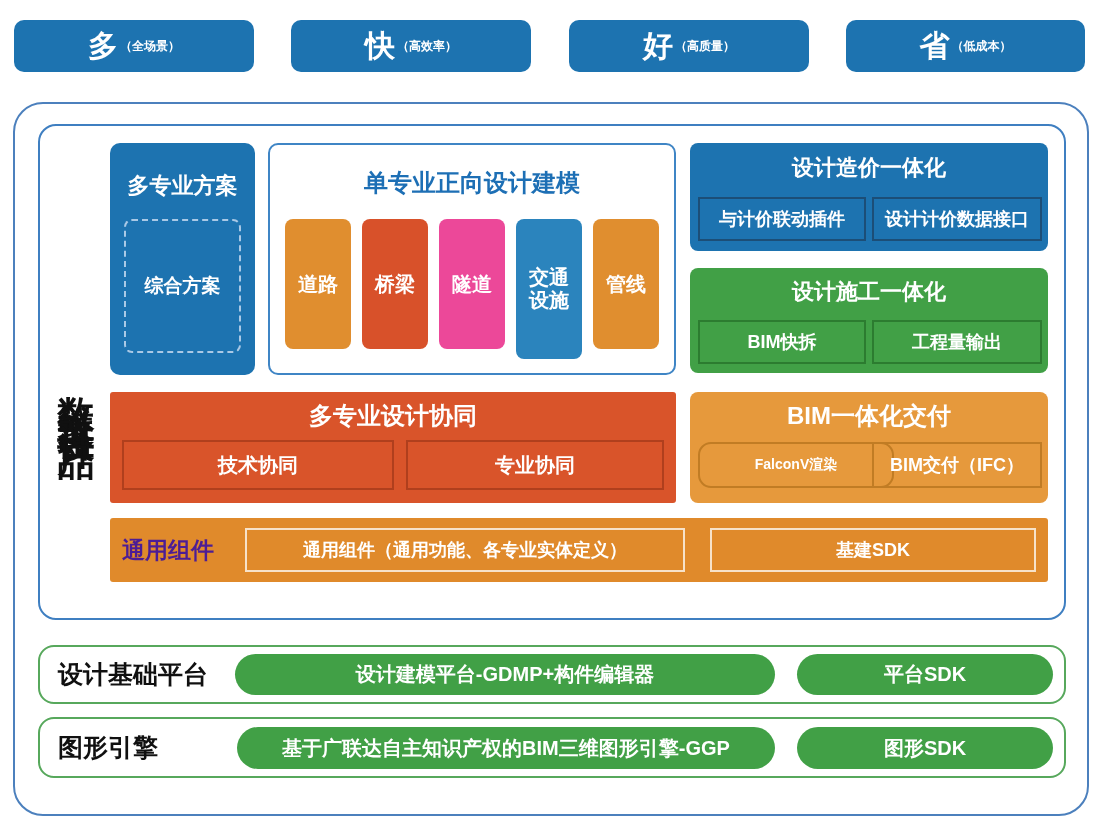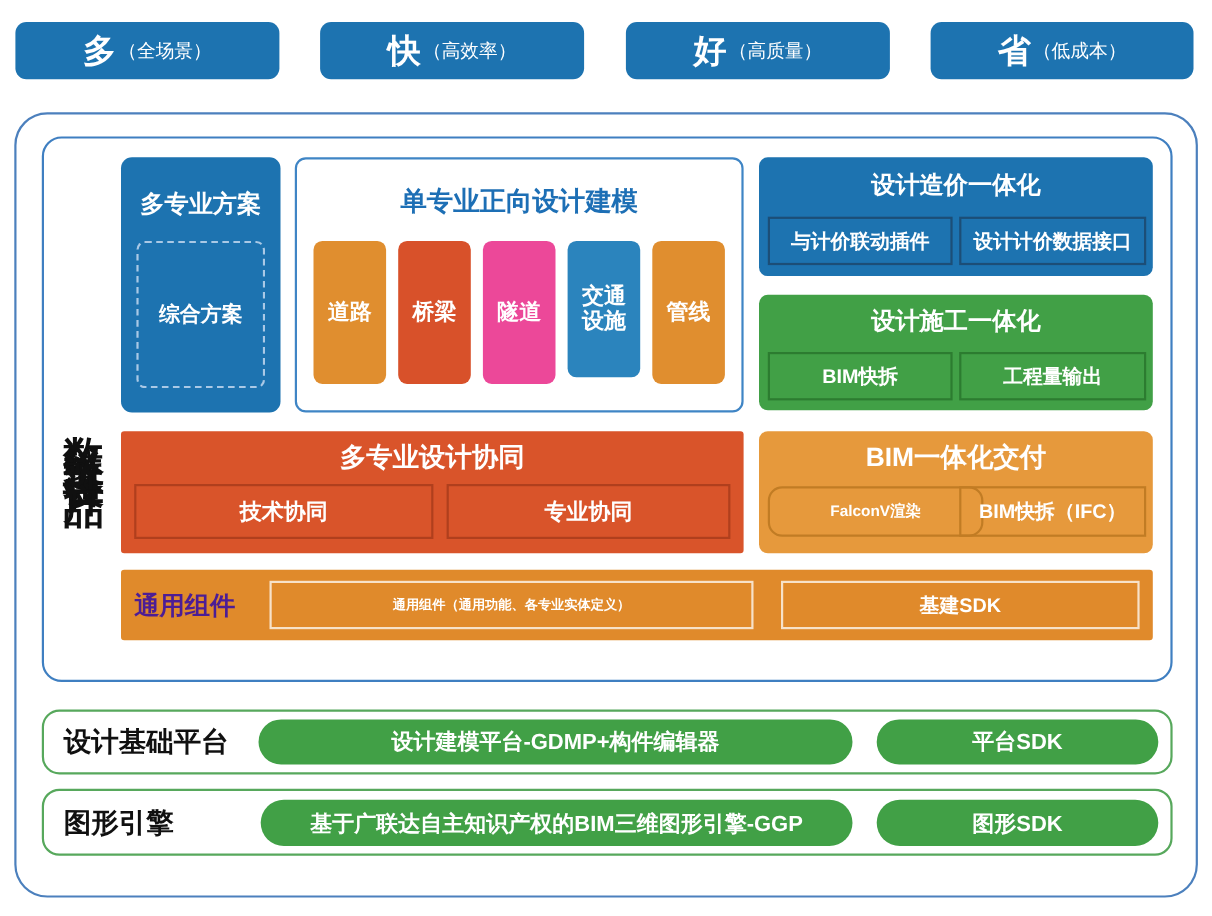--- a/index.html
+++ b/index.html
@@ -3,21 +3,21 @@
 <meta charset="utf-8">
 <style>
   html,body{margin:0;padding:0;background:#ffffff;}
   body{font-family:"Liberation Sans","DejaVu Sans",sans-serif;}
   .canvas{position:relative;width:1102px;height:833px;background:#ffffff;overflow:hidden;}
   .abs{position:absolute;box-sizing:border-box;}
 
   
   .badge{background:#1d73b0;border-radius:10px;display:flex;align-items:center;justify-content:center;color:#fff;}
   .badge .big{font-size:30px;font-weight:bold;}
-  .badge .small{font-size:17px;font-weight:normal;margin-left:2px;}
+  .badge .small{font-size:12px;font-weight:bold;margin-left:2px;}
 
   
   .outer-frame{border:2px solid #4c80bd;border-radius:30px;background:#fff;}
   .product-panel{border:2px solid #3f7fc1;border-radius:18px;background:#fff;}
   .green-row{border:2px solid #57a85c;border-radius:16px;background:#fff;}
 
   .side-label{writing-mode:vertical-rl;text-orientation:upright;font-size:37px;font-weight:bold;color:#101010;
     letter-spacing:7px;display:flex;align-items:center;justify-content:center;line-height:1;}
 
   .panel-title{position:absolute;left:0;right:0;text-align:center;color:#fff;font-weight:bold;}
@@ -83,21 +83,21 @@
   <div class="abs box-blue" style="left:110px;top:143px;width:145px;height:232px;border-radius:10px;">
     <div class="panel-title" style="top:28px;font-size:22px;">多专业方案</div>
     <div class="abs dashed-box" style="left:14px;top:76px;width:117px;height:134px;">综合方案</div>
   </div>
 
   <div class="abs white-box" style="left:268px;top:143px;width:408px;height:232px;">
     <div class="white-box-title">单专业正向设计建模</div>
     <div class="abs disc c-orange" style="left:15px;top:74px;width:66px;height:130px;">道路</div>
     <div class="abs disc c-red" style="left:92px;top:74px;width:66px;height:130px;">桥梁</div>
     <div class="abs disc c-green" style="left:169px;top:74px;width:66px;height:130px;">隧道</div>
-    <div class="abs disc c-blue" style="left:246px;top:74px;width:66px;height:124px;padding:0 10px;">交通设施</div>
+    <div class="abs disc c-blue" style="left:246px;top:74px;width:66px;height:140px;padding:0 10px;">交通设施</div>
     <div class="abs disc c-orange" style="left:323px;top:74px;width:66px;height:130px;">管线</div>
   </div>
 
   <div class="abs box-blue" style="left:690px;top:143px;width:358px;height:108px;border-radius:8px;">
     <div class="panel-title" style="top:10px;font-size:22px;">设计造价一体化</div>
     <div class="abs subcell sub-blue" style="left:8px;top:54px;width:168px;height:44px;font-size:18px;">与计价联动插件</div>
     <div class="abs subcell sub-blue" style="left:182px;top:54px;width:170px;height:44px;font-size:18px;">设计计价数据接口</div>
   </div>
 
   <div class="abs box-green" style="left:690px;top:268px;width:358px;height:105px;border-radius:8px;">
@@ -108,26 +108,26 @@
 
   <div class="abs box-red" style="left:110px;top:392px;width:566px;height:111px;border-radius:3px;">
     <div class="panel-title" style="top:8px;font-size:24px;">多专业设计协同</div>
     <div class="abs subcell sub-red" style="left:12px;top:48px;width:272px;height:50px;font-size:20px;">技术协同</div>
     <div class="abs subcell sub-red" style="left:296px;top:48px;width:258px;height:50px;font-size:20px;">专业协同</div>
   </div>
 
   <div class="abs box-bim" style="left:690px;top:392px;width:358px;height:111px;border-radius:8px;">
     <div class="panel-title" style="top:8px;font-size:24px;">BIM一体化交付</div>
     <div class="abs subcell sub-bim" style="left:8px;top:50px;width:196px;height:46px;font-size:14px;border-radius:13px;">FalconV渲染</div>
-    <div class="abs subcell sub-bim" style="left:182px;top:50px;width:170px;height:46px;font-size:18px;">BIM快拆（IFC）</div>
+    <div class="abs subcell sub-bim" style="left:182px;top:50px;width:170px;height:46px;font-size:18px;">BIM交付（IFC）</div>
   </div>
 
   <div class="abs box-orange" style="left:110px;top:518px;width:938px;height:64px;border-radius:3px;">
     <div class="abs row-label-white" style="left:12px;top:0;height:64px;">通用组件</div>
-    <div class="abs subcell sub-light" style="left:135px;top:10px;width:440px;height:44px;font-size:12px;">通用组件（通用功能、各专业实体定义）</div>
+    <div class="abs subcell sub-light" style="left:135px;top:10px;width:440px;height:44px;font-size:18px;">通用组件（通用功能、各专业实体定义）</div>
     <div class="abs subcell sub-light" style="left:600px;top:10px;width:326px;height:44px;font-size:18px;">基建SDK</div>
   </div>
 
   <div class="abs green-row" style="left:38px;top:645px;width:1028px;height:59px;">
     <div class="abs row-label-black" style="left:18px;top:0;height:55px;">设计基础平台</div>
     <div class="abs pill" style="left:195px;top:7px;width:540px;height:41px;">设计建模平台-GDMP+构件编辑器</div>
     <div class="abs pill" style="left:757px;top:7px;width:256px;height:41px;">平台SDK</div>
   </div>
 
   <div class="abs green-row" style="left:38px;top:717px;width:1028px;height:61px;">

